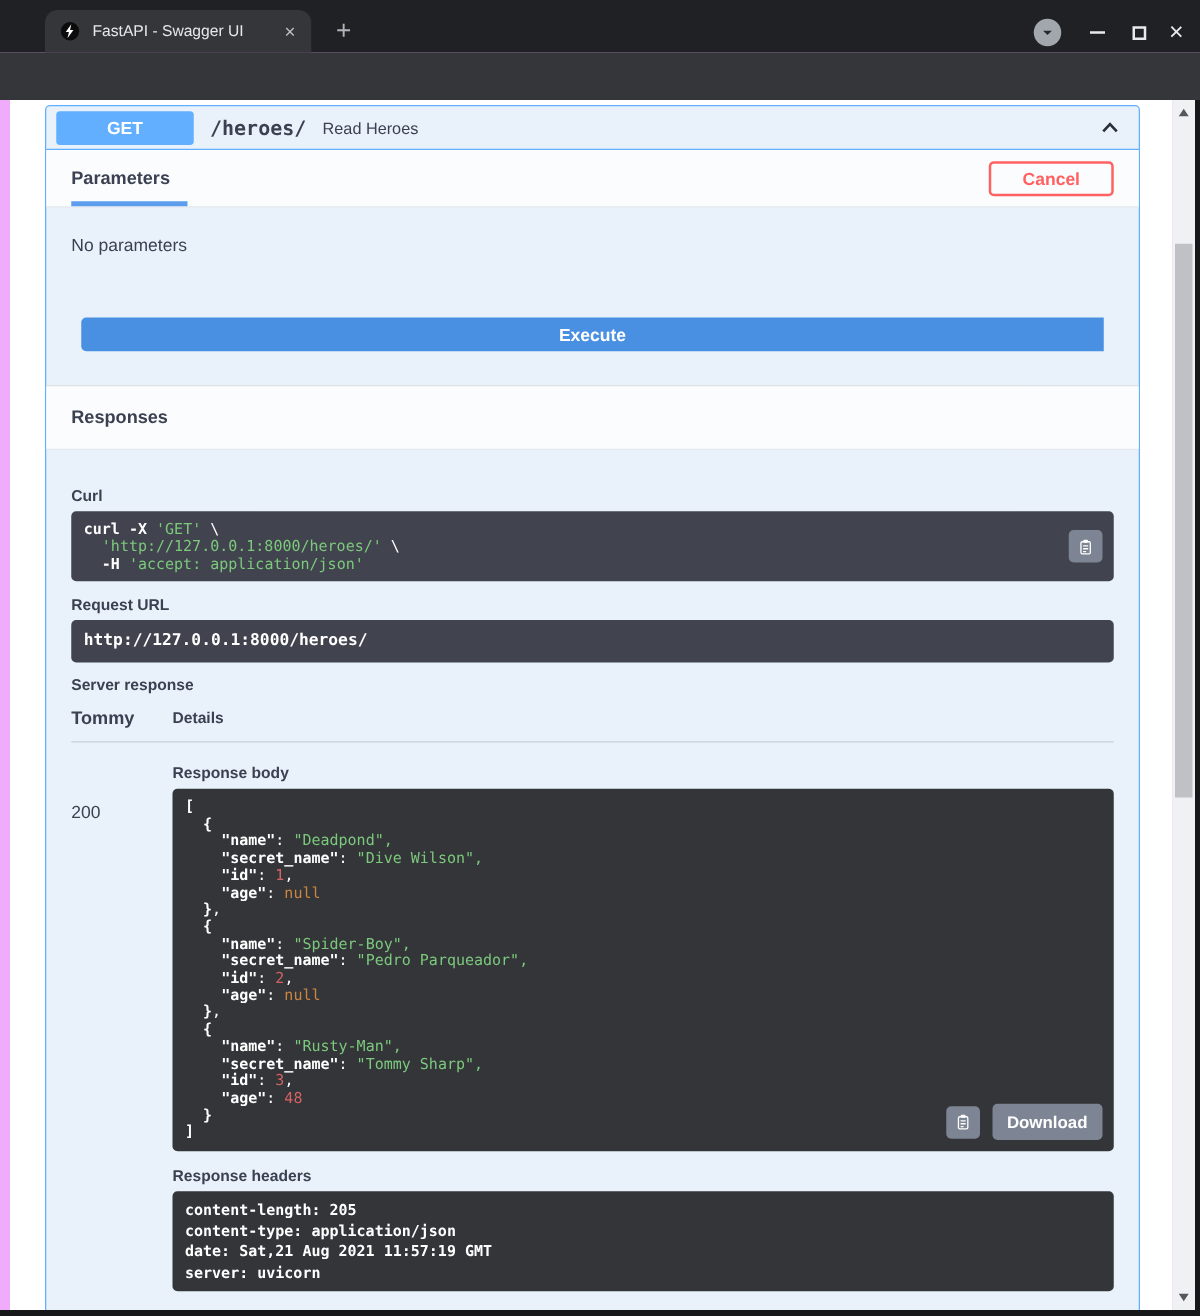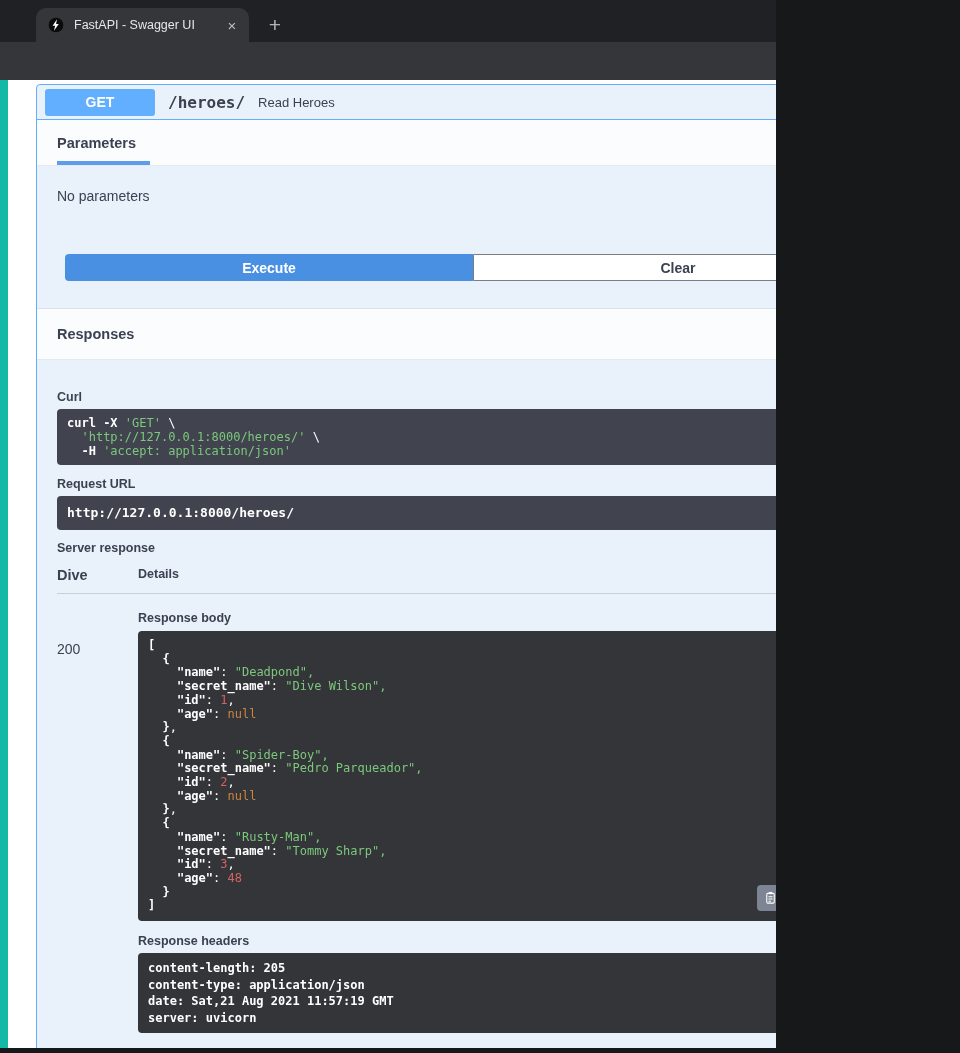--- a/index.html
+++ b/index.html
@@ -1,17 +1,17 @@
 <!DOCTYPE html>
 <html style="--method-get: #61affe; --execute: #4990e2; --cancel: #ff6060; --json-string: #7cc87c; --json-number: #d36363; --json-null: #cc8540;"><head>
 <meta charset="utf-8">
 <style>
   html,body{margin:0;padding:0;background:#17181a;}
   *{box-sizing:border-box;}
-  .stage{position:relative;width:776px;height:1053px;overflow:hidden;background:#14b8a6;
+  .stage{position:relative;width:960px;height:1053px;overflow:hidden;background:#f0abfc;
          font-family:"Liberation Sans",sans-serif;}
 
   
   .titlebar{position:absolute;left:0;top:0;width:960px;height:42px;background:#202124;}
   .tab{position:absolute;left:36px;top:8px;width:213px;height:34px;background:#34363a;
        border-radius:10px 10px 0 0;display:flex;align-items:center;padding:0 8px 0 12px;}
   .tab-title{flex:1;color:#e4e7eb;font-size:12.5px;white-space:nowrap;overflow:hidden;margin-left:10px;}
   .tab-close{color:#bcc0c5;font-size:15px;width:18px;height:18px;display:flex;align-items:center;
              justify-content:center;border-radius:50%;}
   .new-tab{position:absolute;left:262px;top:12px;width:26px;height:26px;color:#aeb4ba;font-size:21px;
@@ -211,21 +211,20 @@
       <div class="sect-header">
         <span class="tab-label">Parameters</span>
         <span class="tab-underline"></span>
         <button class="btn-cancel">Cancel</button>
       </div>
 
       <div class="params-body">
         <div class="no-params">No parameters</div>
         <div class="exec-row">
           <button class="btn-execute">Execute</button>
-          <button class="btn-clear">Clear</button>
         </div>
       </div>
 
       <div class="sect-header resp-header">
         <span class="tab-label">Responses</span>
       </div>
 
       <div class="resp-inner">
         <div class="lbl">Curl</div>
         <div class="dark curl-block">
@@ -245,21 +244,21 @@
 
         <div class="lbl lbl-mt">Request URL</div>
         <div class="dark requrl-block">
           <pre class="code" style="font-weight:bold;">http://127.0.0.1:8000/heroes/</pre>
         </div>
 
         <div class="srv-label">Server response</div>
 
         <div class="resp-table">
           <div class="table-head">
-            <div class="col-code code-h">Dive</div>
+            <div class="col-code code-h">Tommy</div>
             <div class="details-h">Details</div>
           </div>
           <div class="table-row">
             <div class="col-code status-code">200</div>
             <div class="details-cell">
               <div class="lbl rb-label">Response body</div>
               <div class="body-block">
                 <pre class="code"><span class="tok-b">[</span>
   <span class="tok-b">{</span>
     <span class="tok-b">"name"</span><span class="tok-w">: </span><span class="tok-g">"Deadpond",</span>

